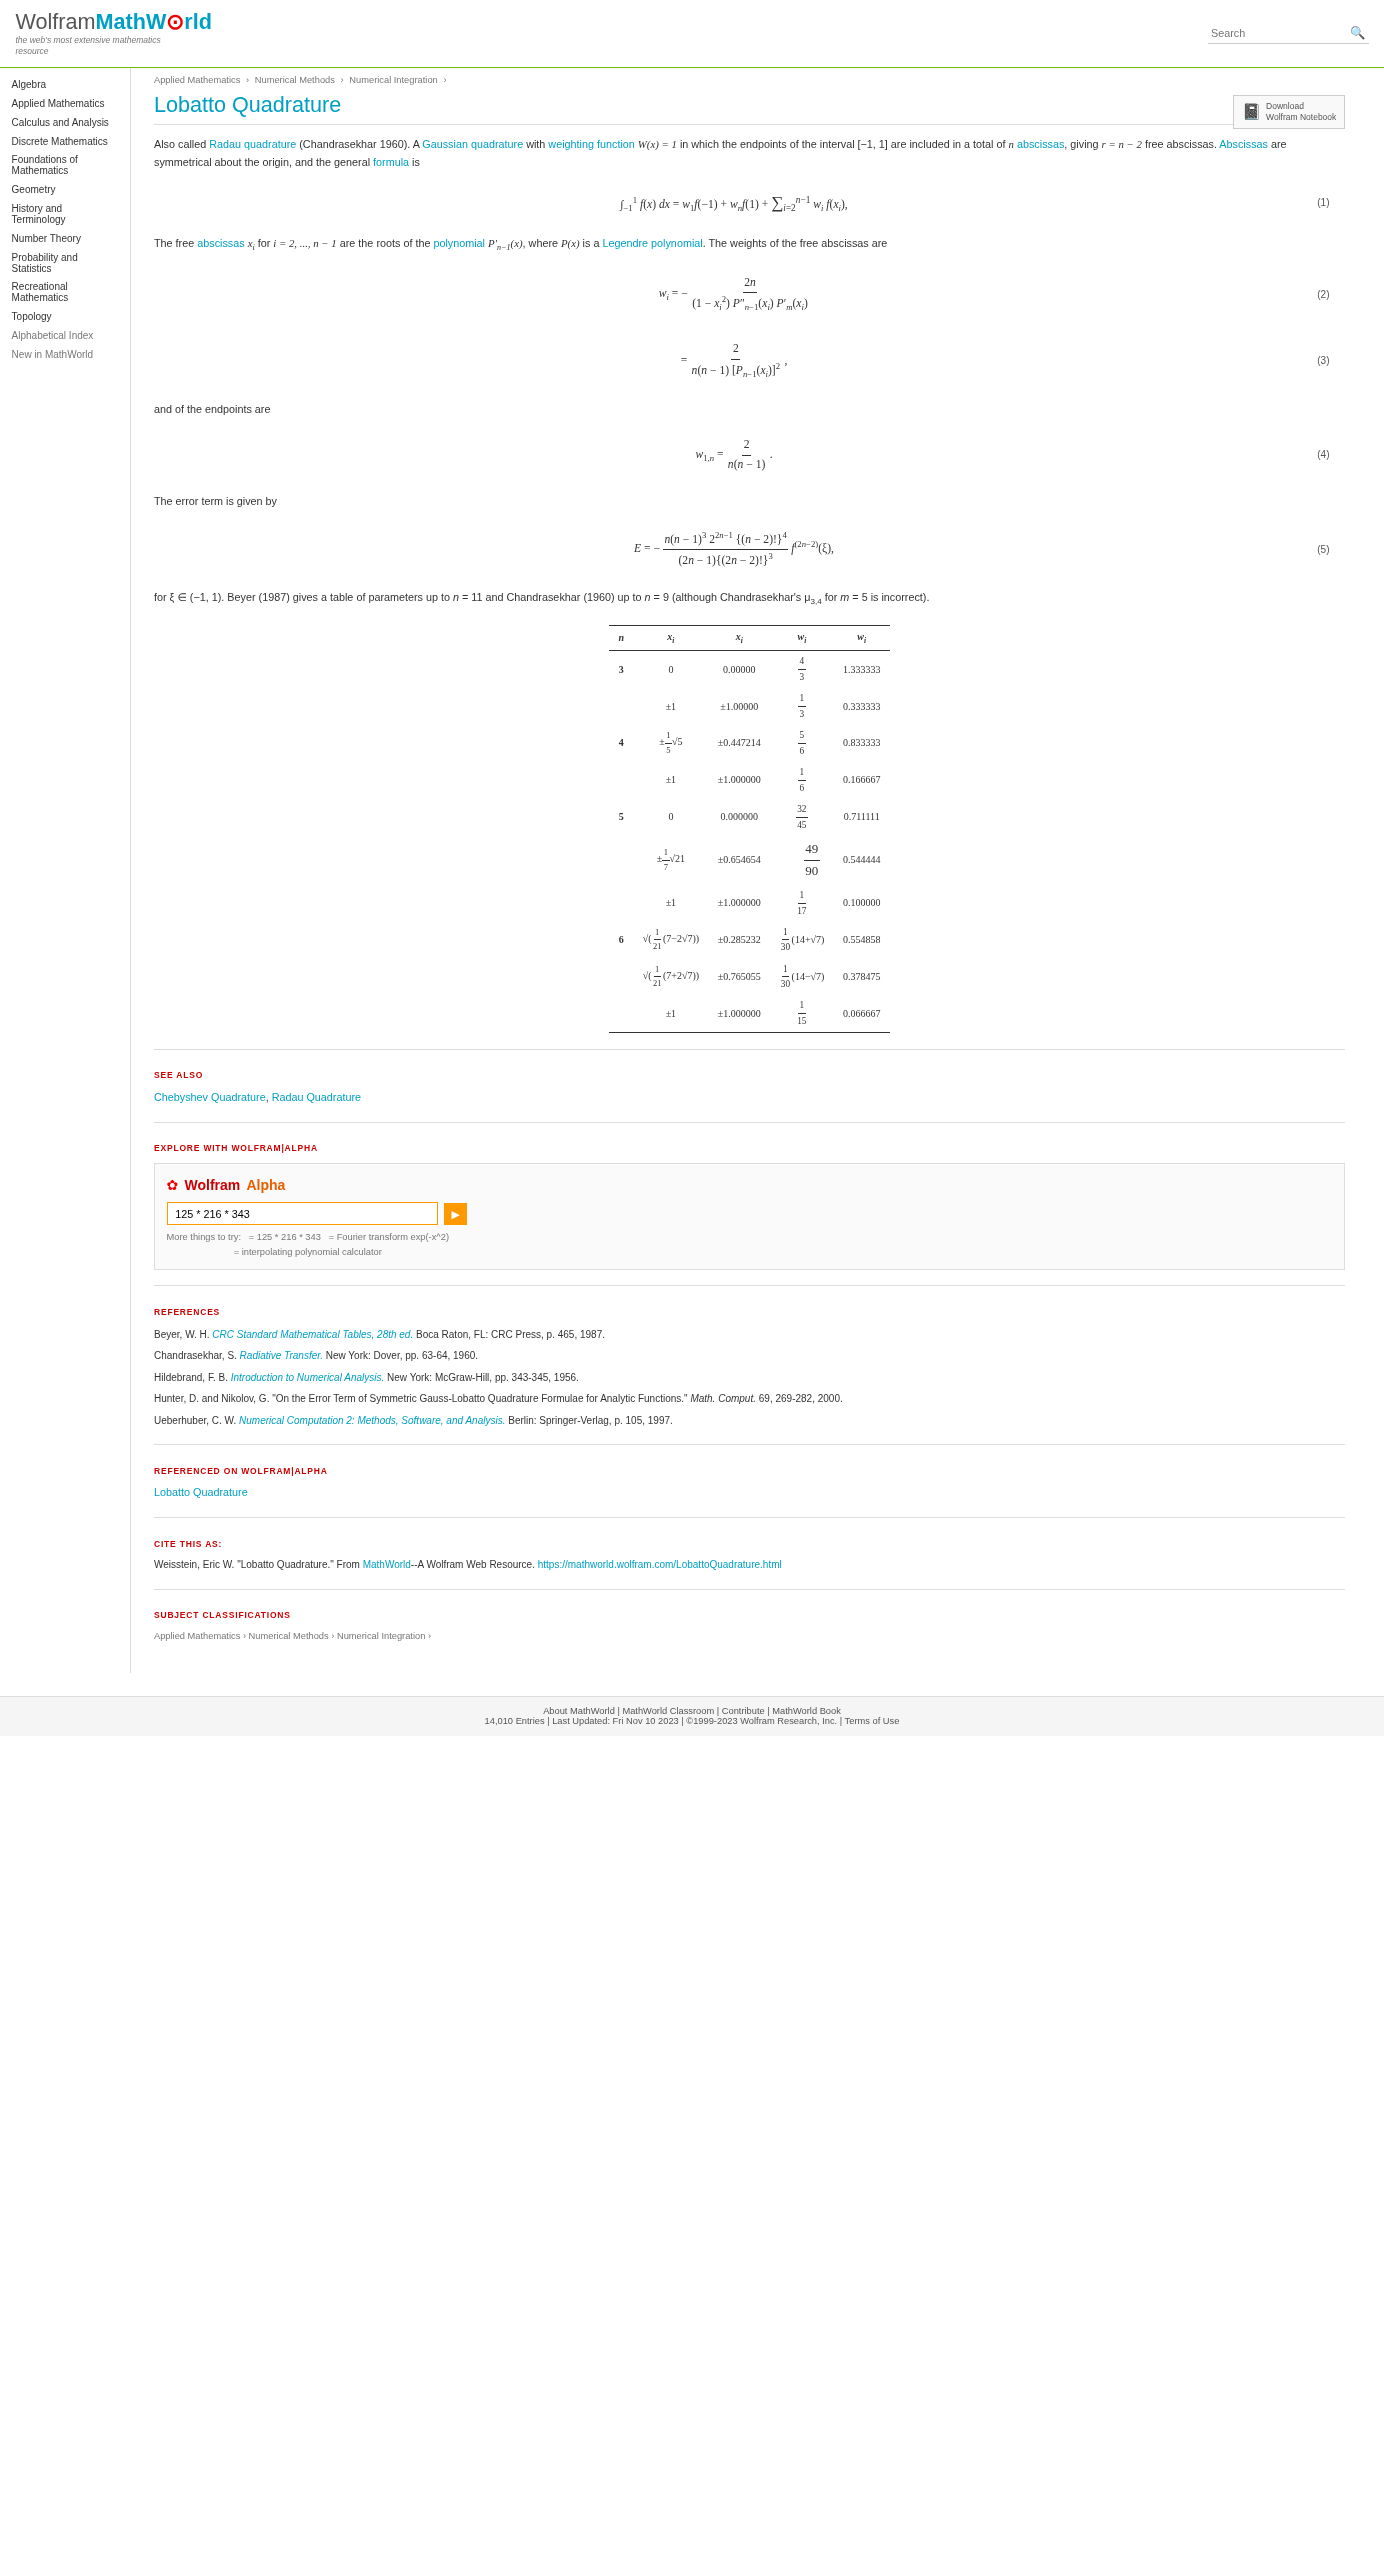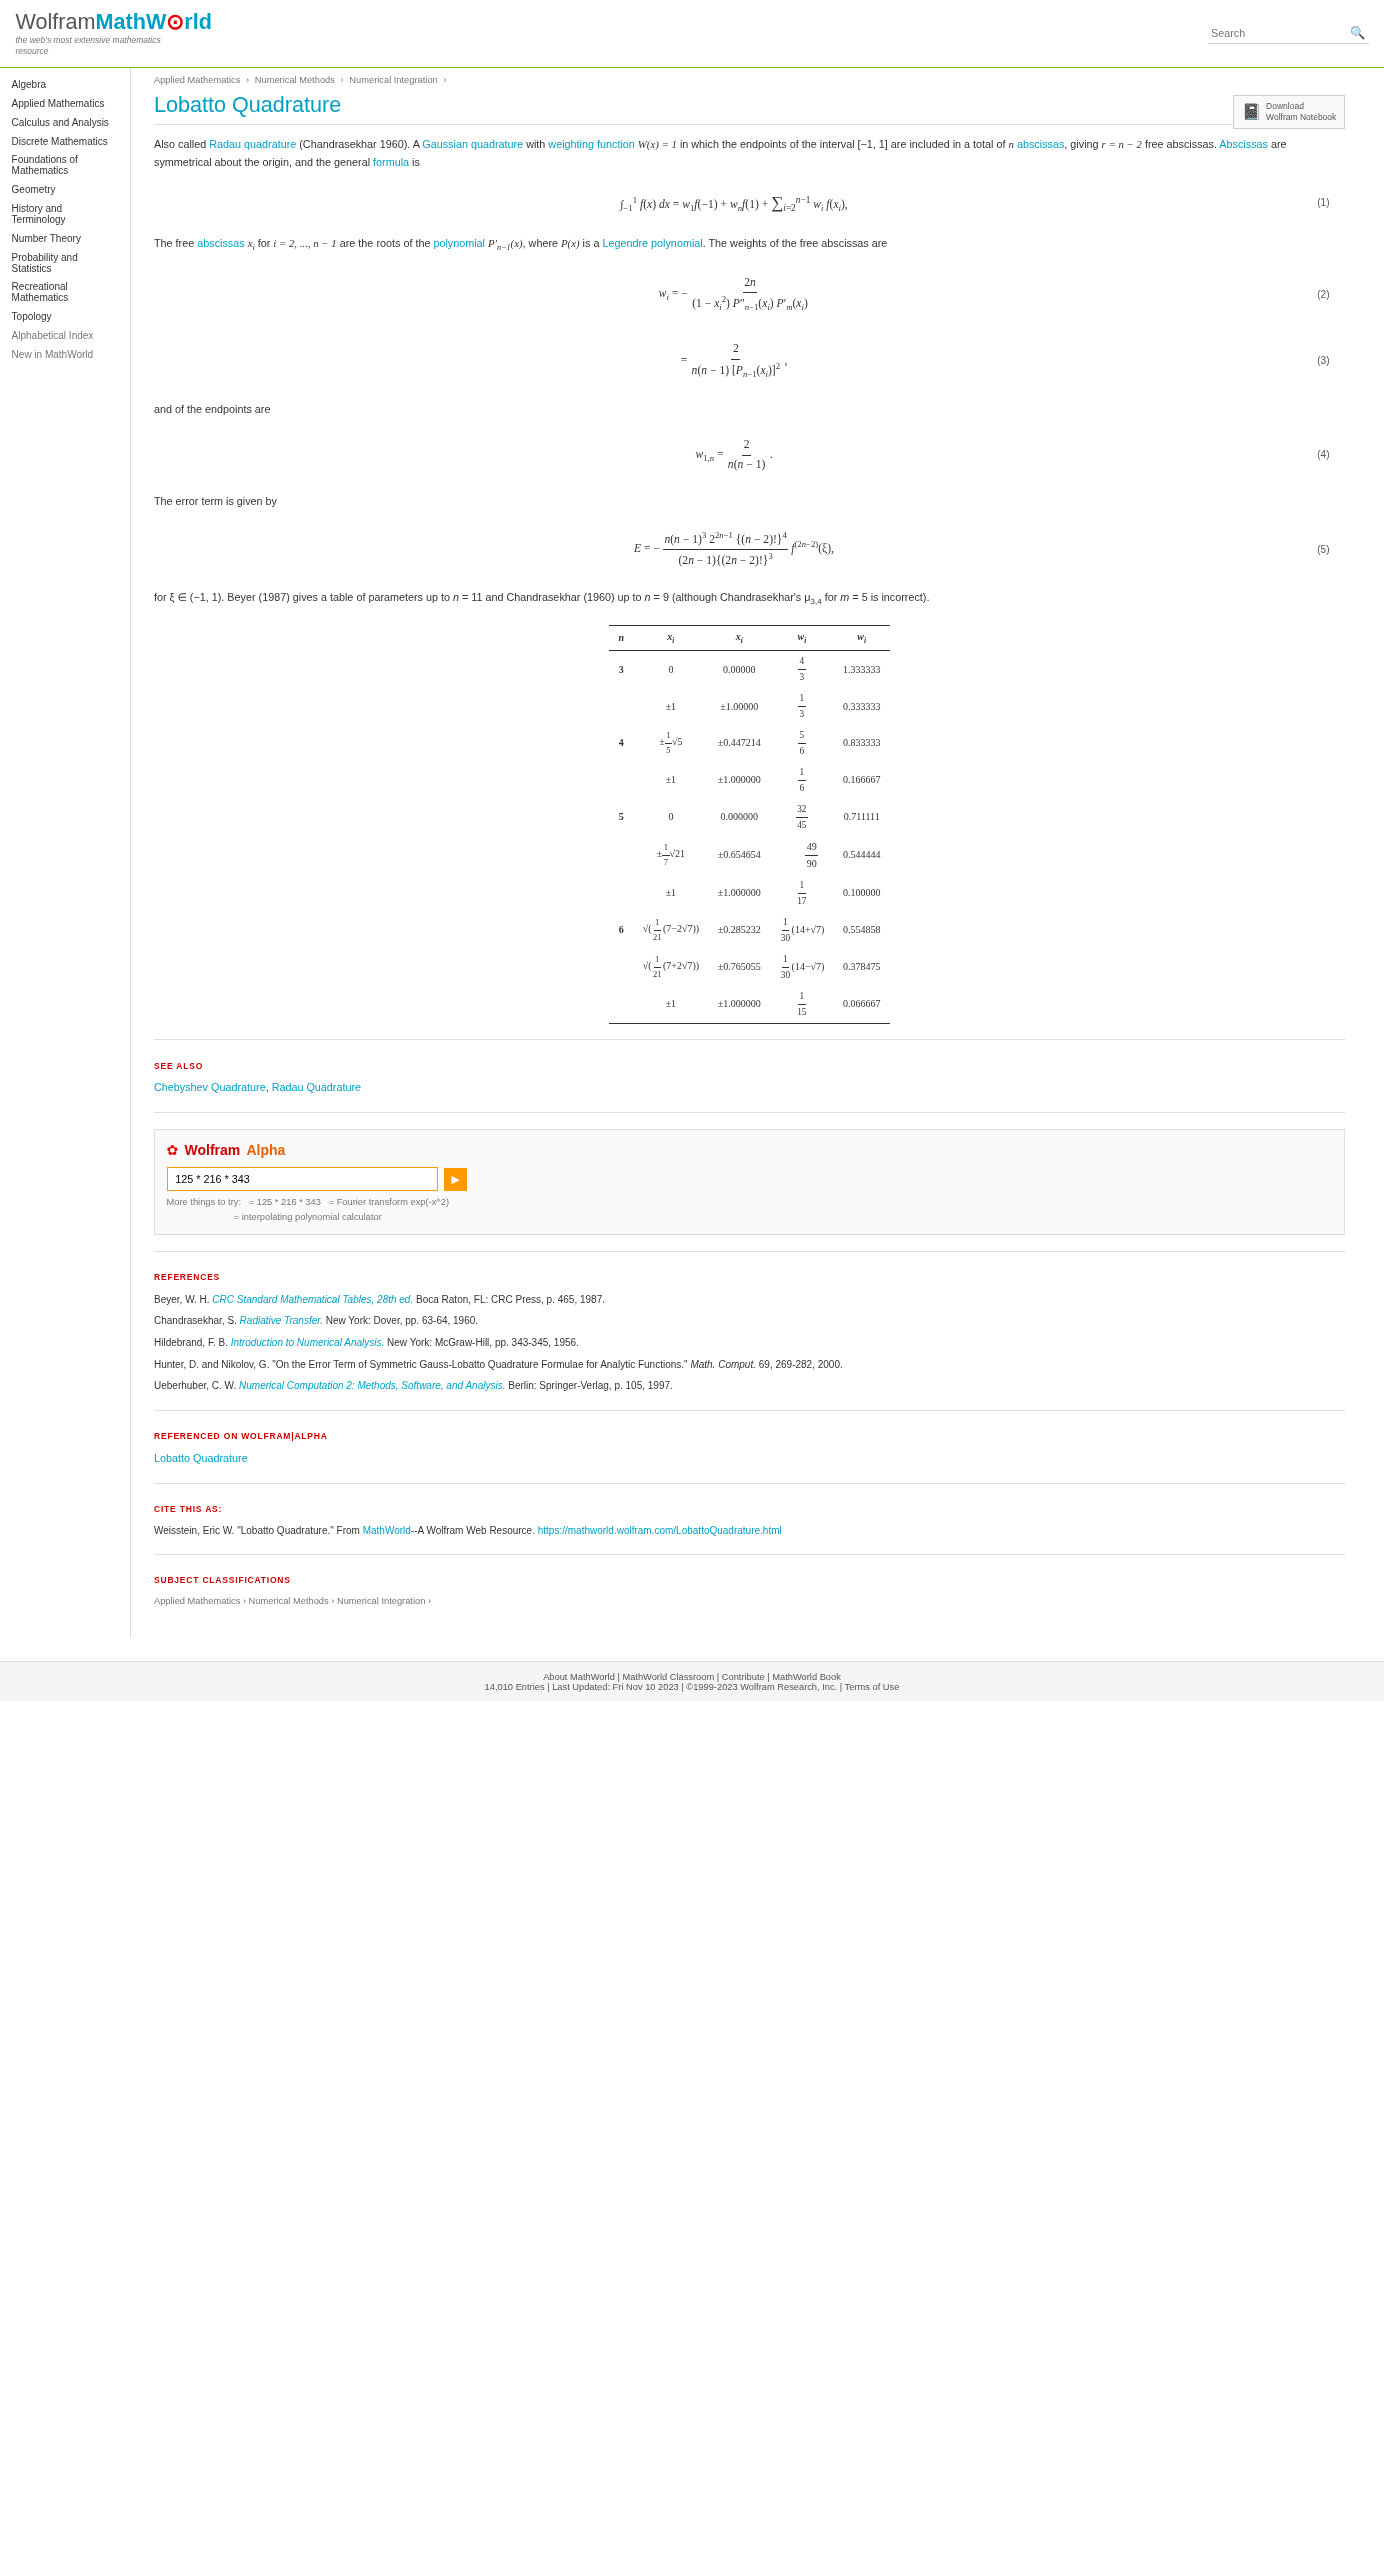--- a/index.html
+++ b/index.html
@@ -425,21 +425,21 @@
                 </span></td>
             <td>0.711111</td>
           </tr>
           <tr>
             <td></td>
             <td>±<span class="frac" style="font-size:8.5px;display:inline-flex;">
                   <span class="num">1</span>
                   <span class="den">7</span>
                 </span>√21</td>
             <td>±0.654654</td>
-            <td><span class="frac" style="font-size:10px;margin-left:20px;">
+            <td><span class="frac" style="font-size:13px;margin-left:20px;">
                   <span class="num">49</span>
                   <span class="den">90</span>
                 </span></td>
             <td>0.544444</td>
           </tr>
           <tr>
             <td></td>
             <td>±1</td>
             <td>±1.000000</td>
             <td><span class="frac" style="font-size:9.3px;">
@@ -490,20 +490,21 @@
       <hr class="divider">
 
       <div class="section-header">SEE ALSO</div>
       <div class="see-also-links">
         <a href="#">Chebyshev Quadrature</a>, 
         <a href="#">Radau Quadrature</a>
       </div>
 
       <hr class="divider">
 
+      <div class="section-header">EXPLORE WITH WOLFRAM|ALPHA</div>
       <div class="wolfram-alpha-box">
         <div class="wa-logo">
           <span class="wa-logo-star">✿</span>
           <span class="wa-logo-text" style="color:#c00; font-size:14px; font-weight:bold;">Wolfram</span>
           <span style="color:#e66000; font-size:14px; font-weight:bold;">Alpha</span>
         </div>
         <div class="wa-input-area">
           <input type="text" class="wa-input" value="125 * 216 * 343" style="">
           <button class="wa-go-btn">▶</button>
         </div>

